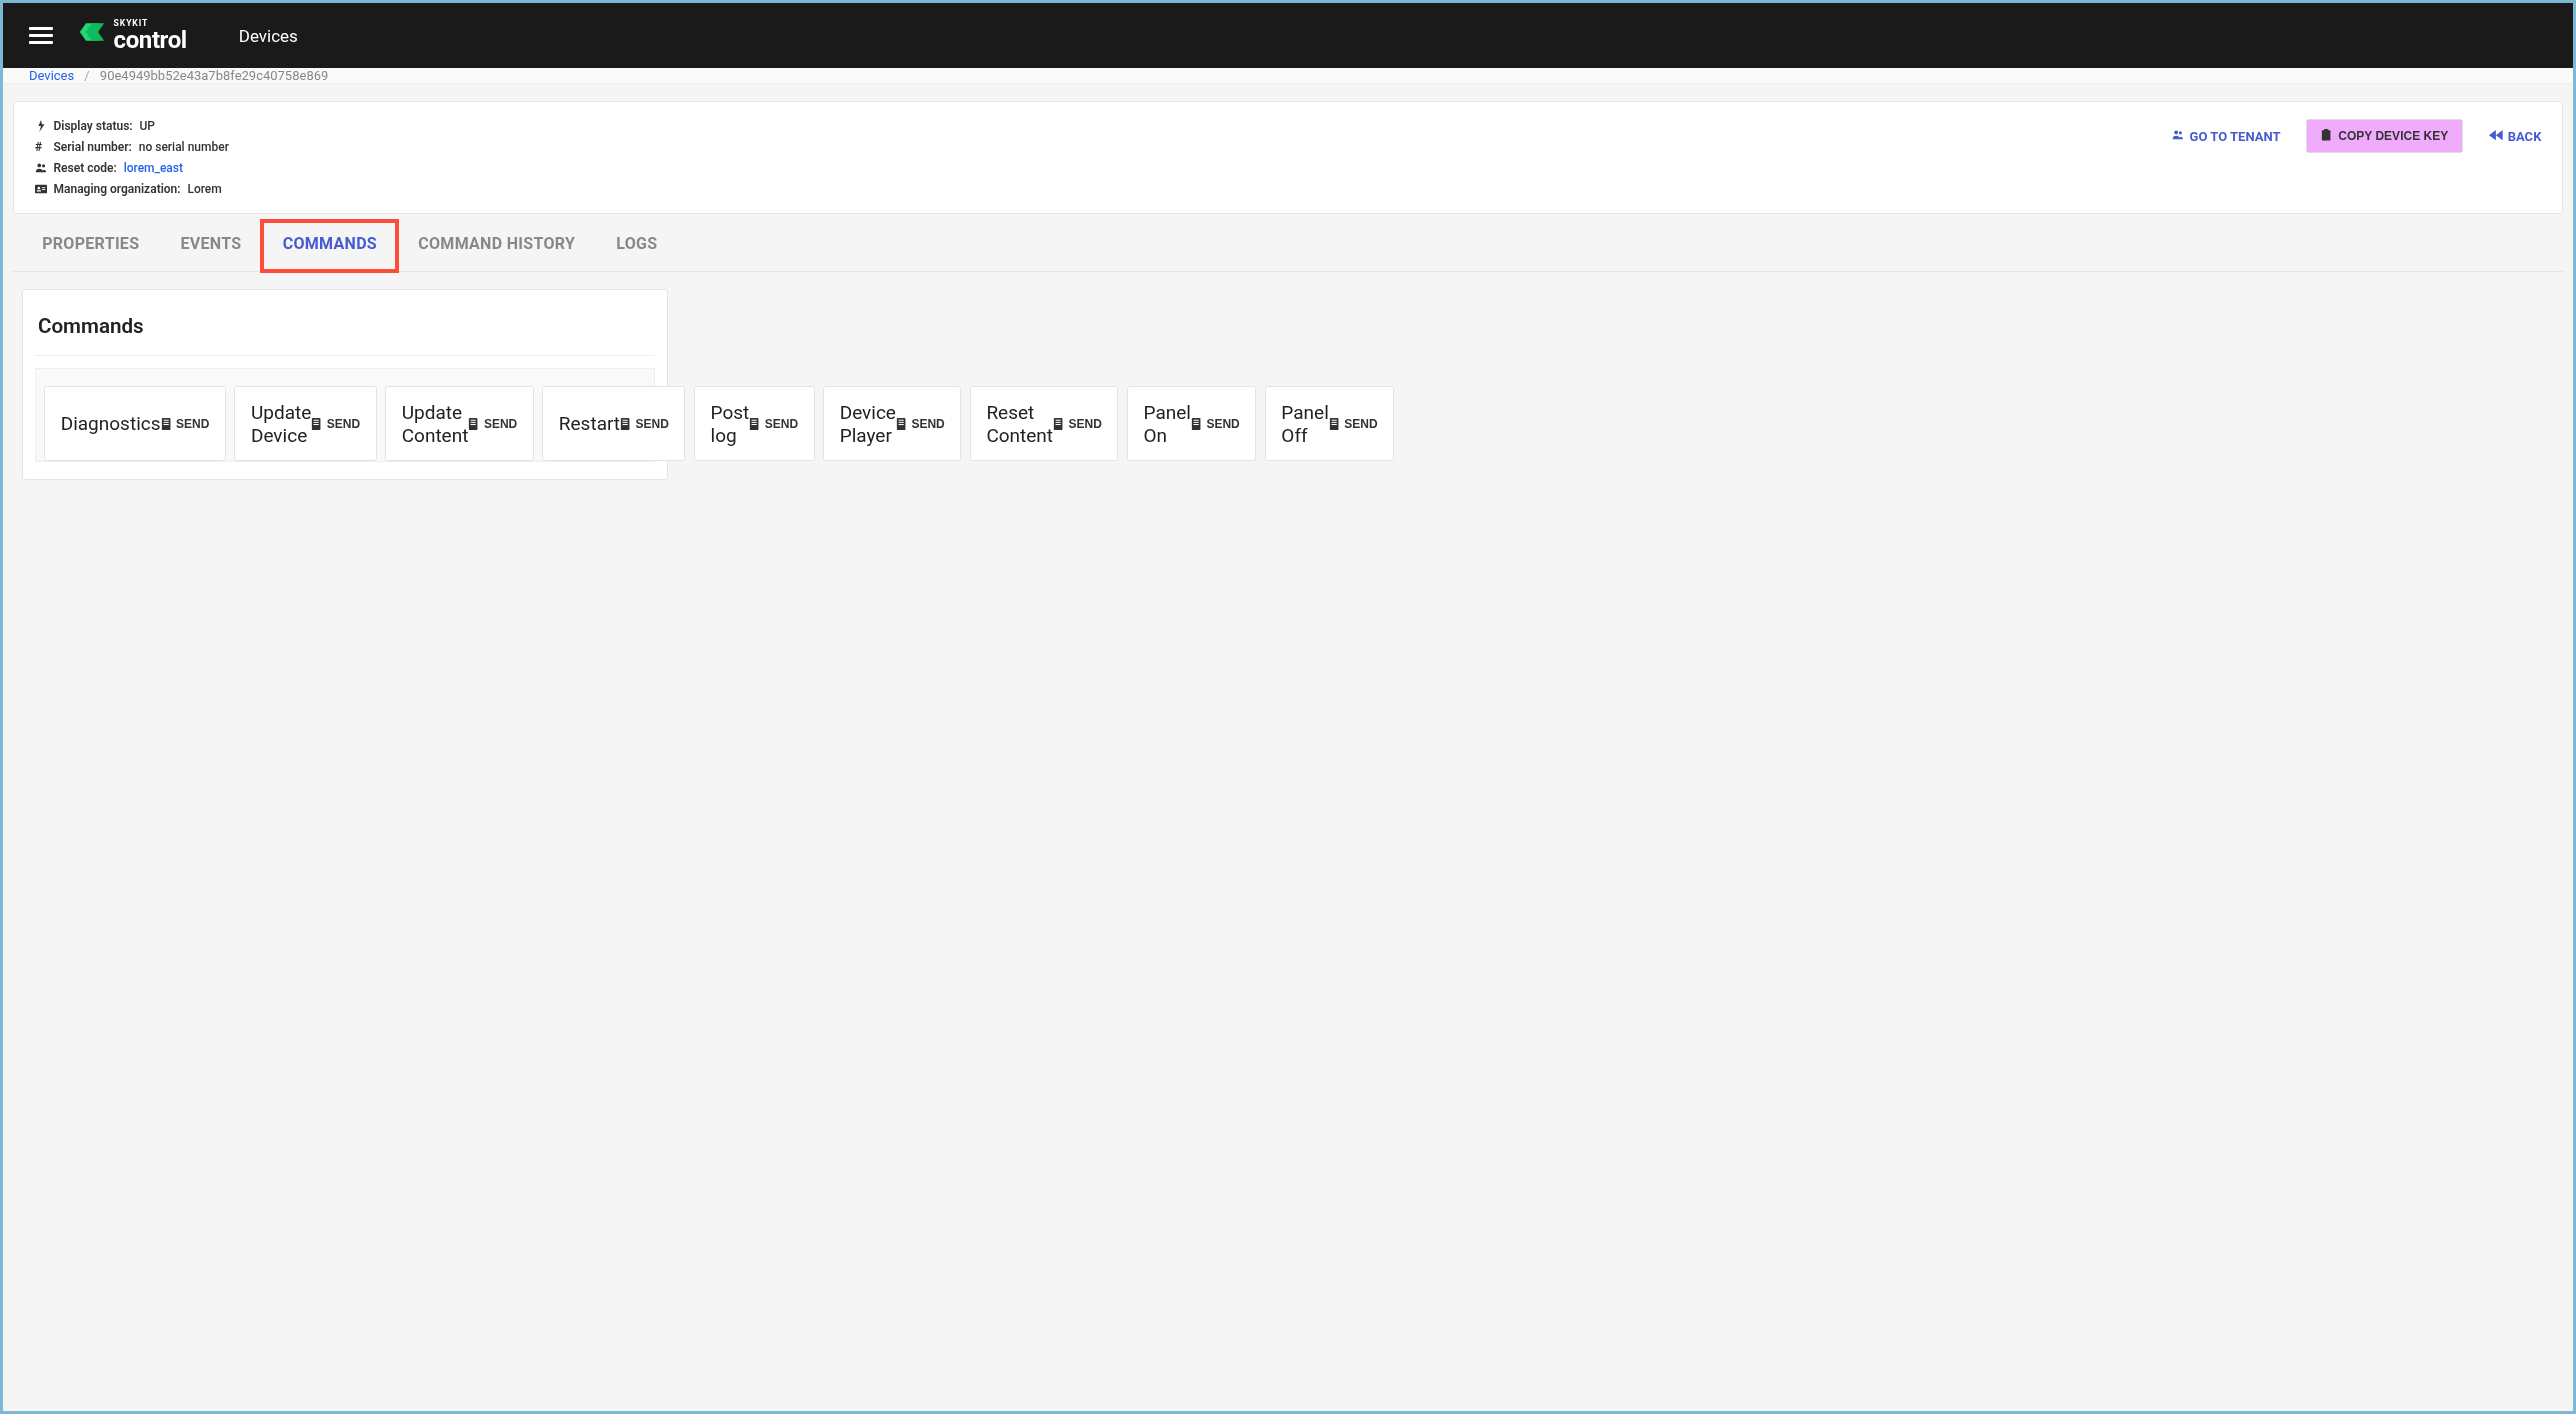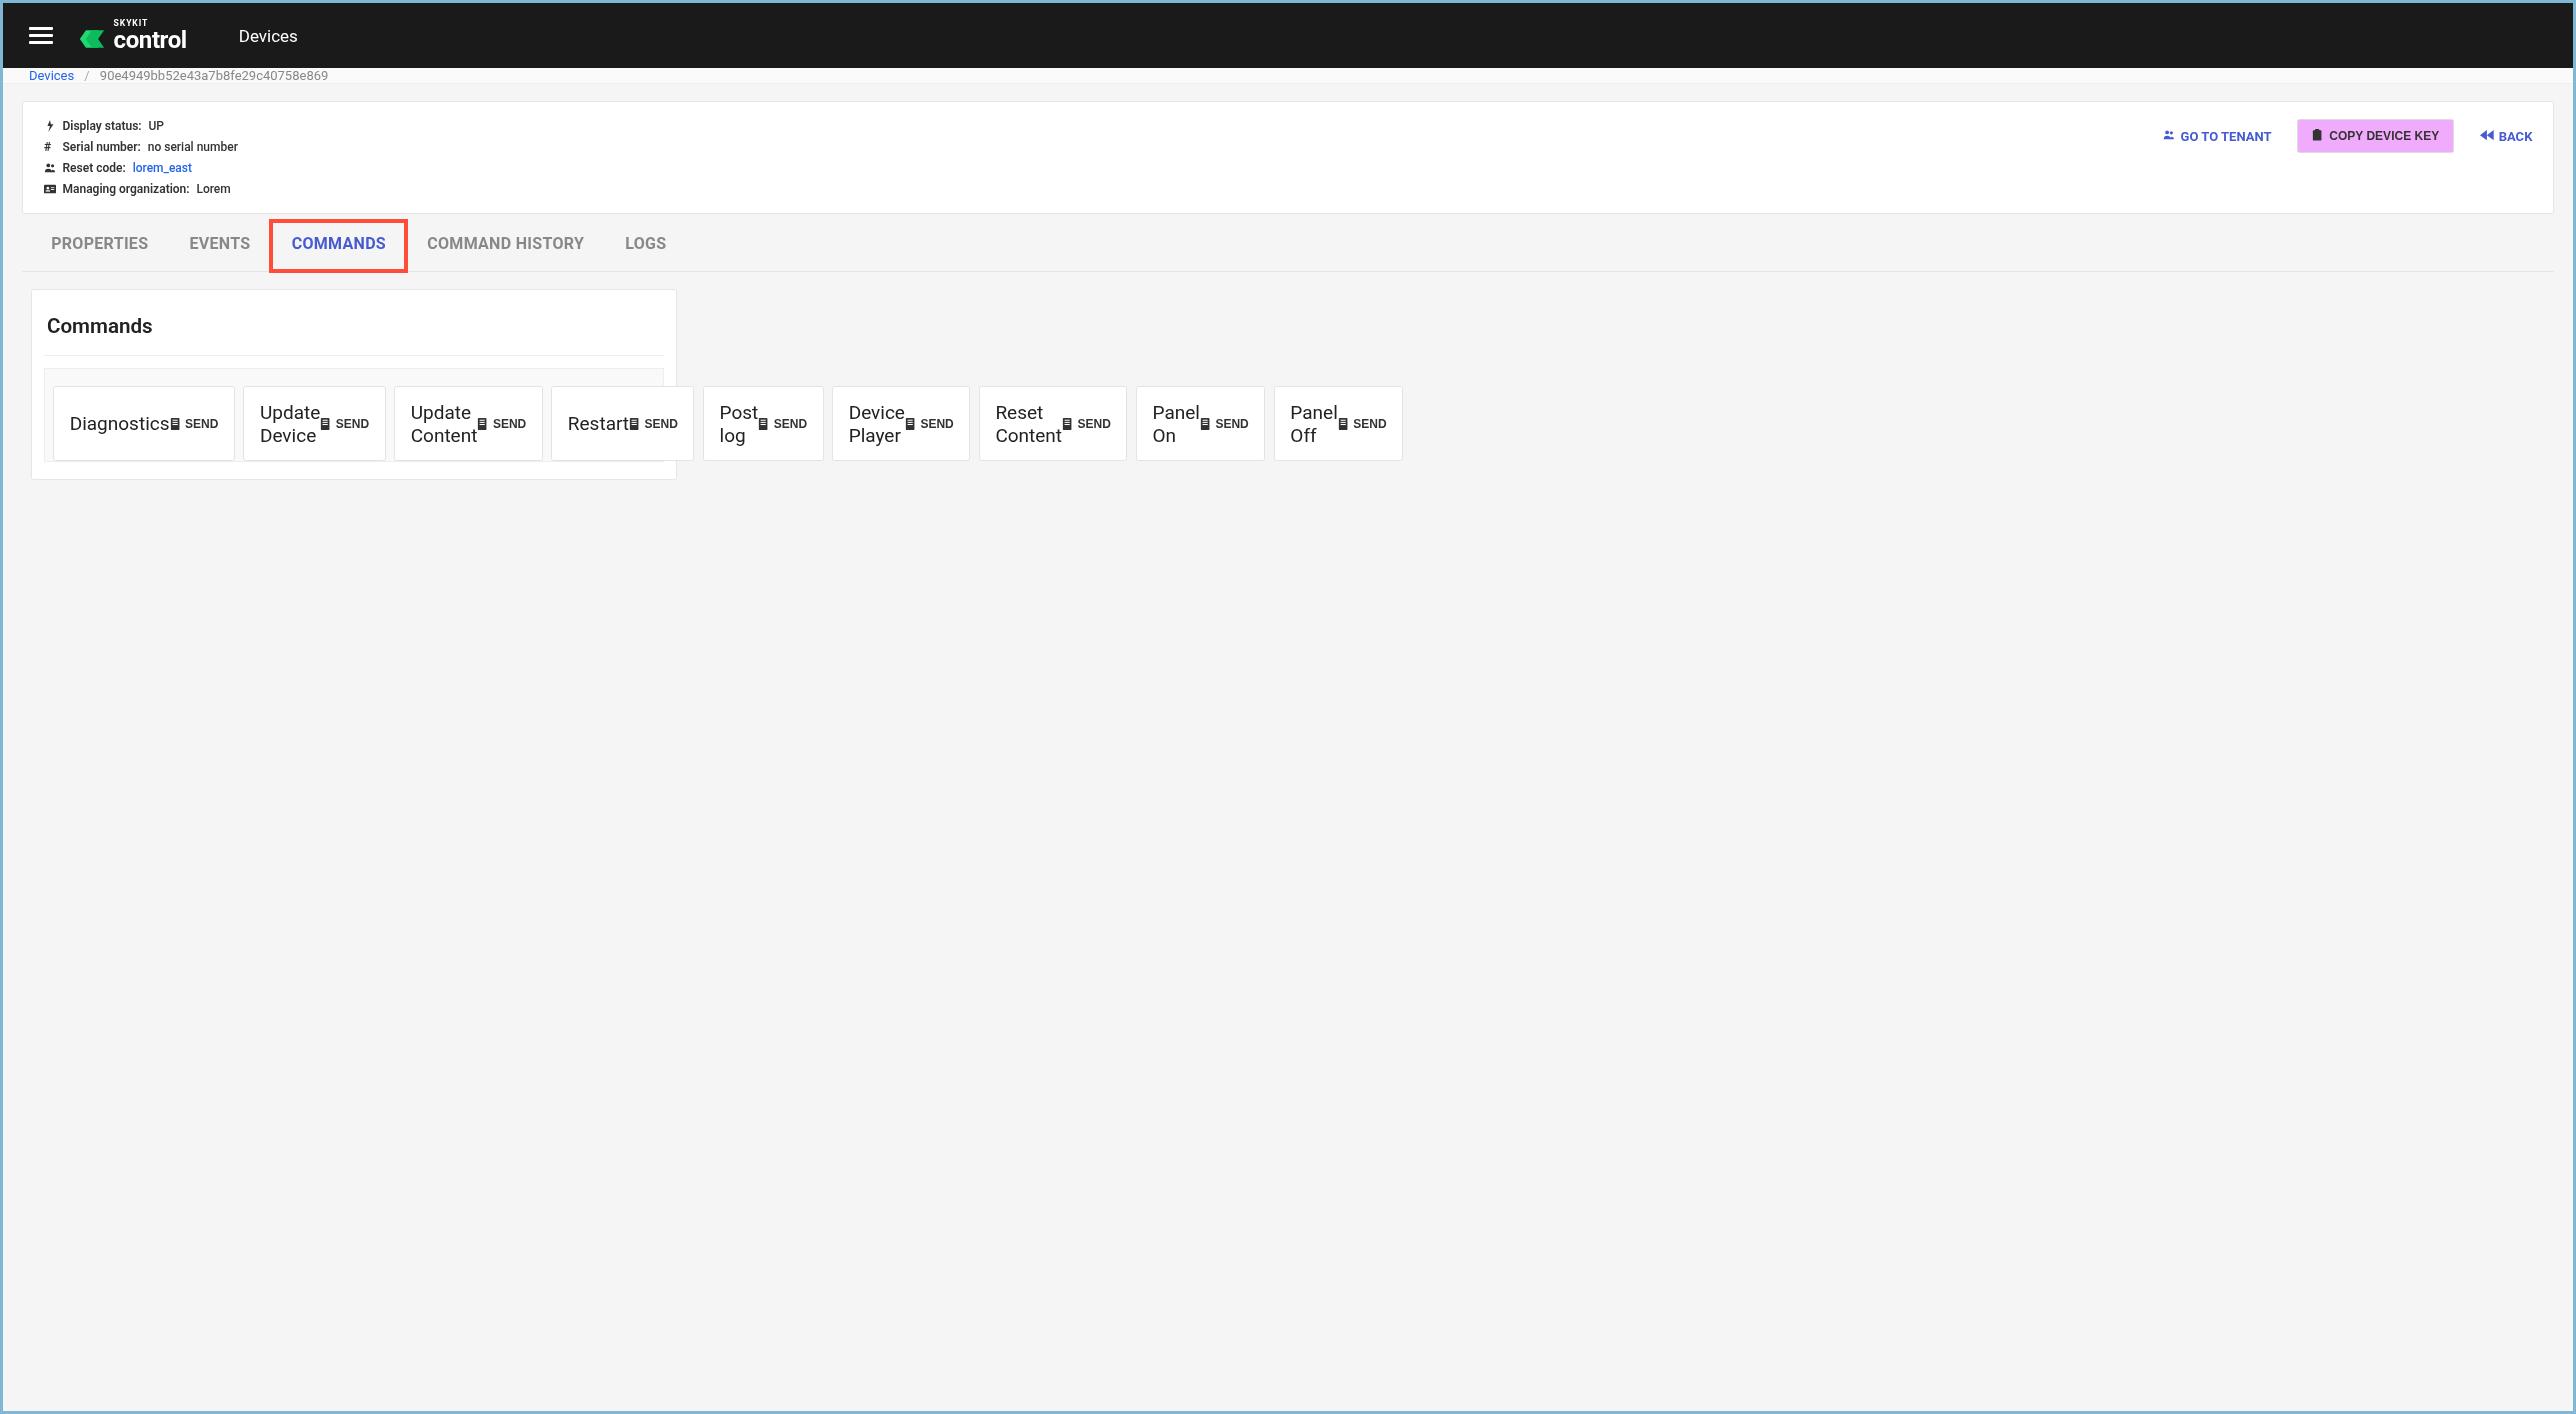--- a/index.html
+++ b/index.html
@@ -31,21 +31,21 @@
       gap: 4.3px;
     }
     .hamburger span {
       display: block;
       height: 2.6px;
       background: #fff;
       border-radius: 0.9px;
     }
     .logo-wrap {
       display: flex;
-      align-items: flex-end;
+      align-items: flex-start;
       gap: 8.6px;
     }
     .logo-icon {
       width: 26px;
       height: 26px;
       position: relative;
     }
     .logo-icon svg {
       width: 100%;
       height: 100%;
@@ -82,21 +82,21 @@
       text-decoration: none;
     }
     .breadcrumb-sep {
       color: #aaa;
       margin: 0 6.9px;
     }
     .breadcrumb-current {
       color: #888;
     }
     .content-wrap {
-      padding: 17px 19px;
+      padding: 17px 10px;
     }
     .info-card {
       background: #fff;
       border: 0.9px solid #e5e5e5;
       border-radius: 2.6px;
       padding: 17px 20.6px;
       display: flex;
       justify-content: space-between;
       align-items: flex-start;
     }

